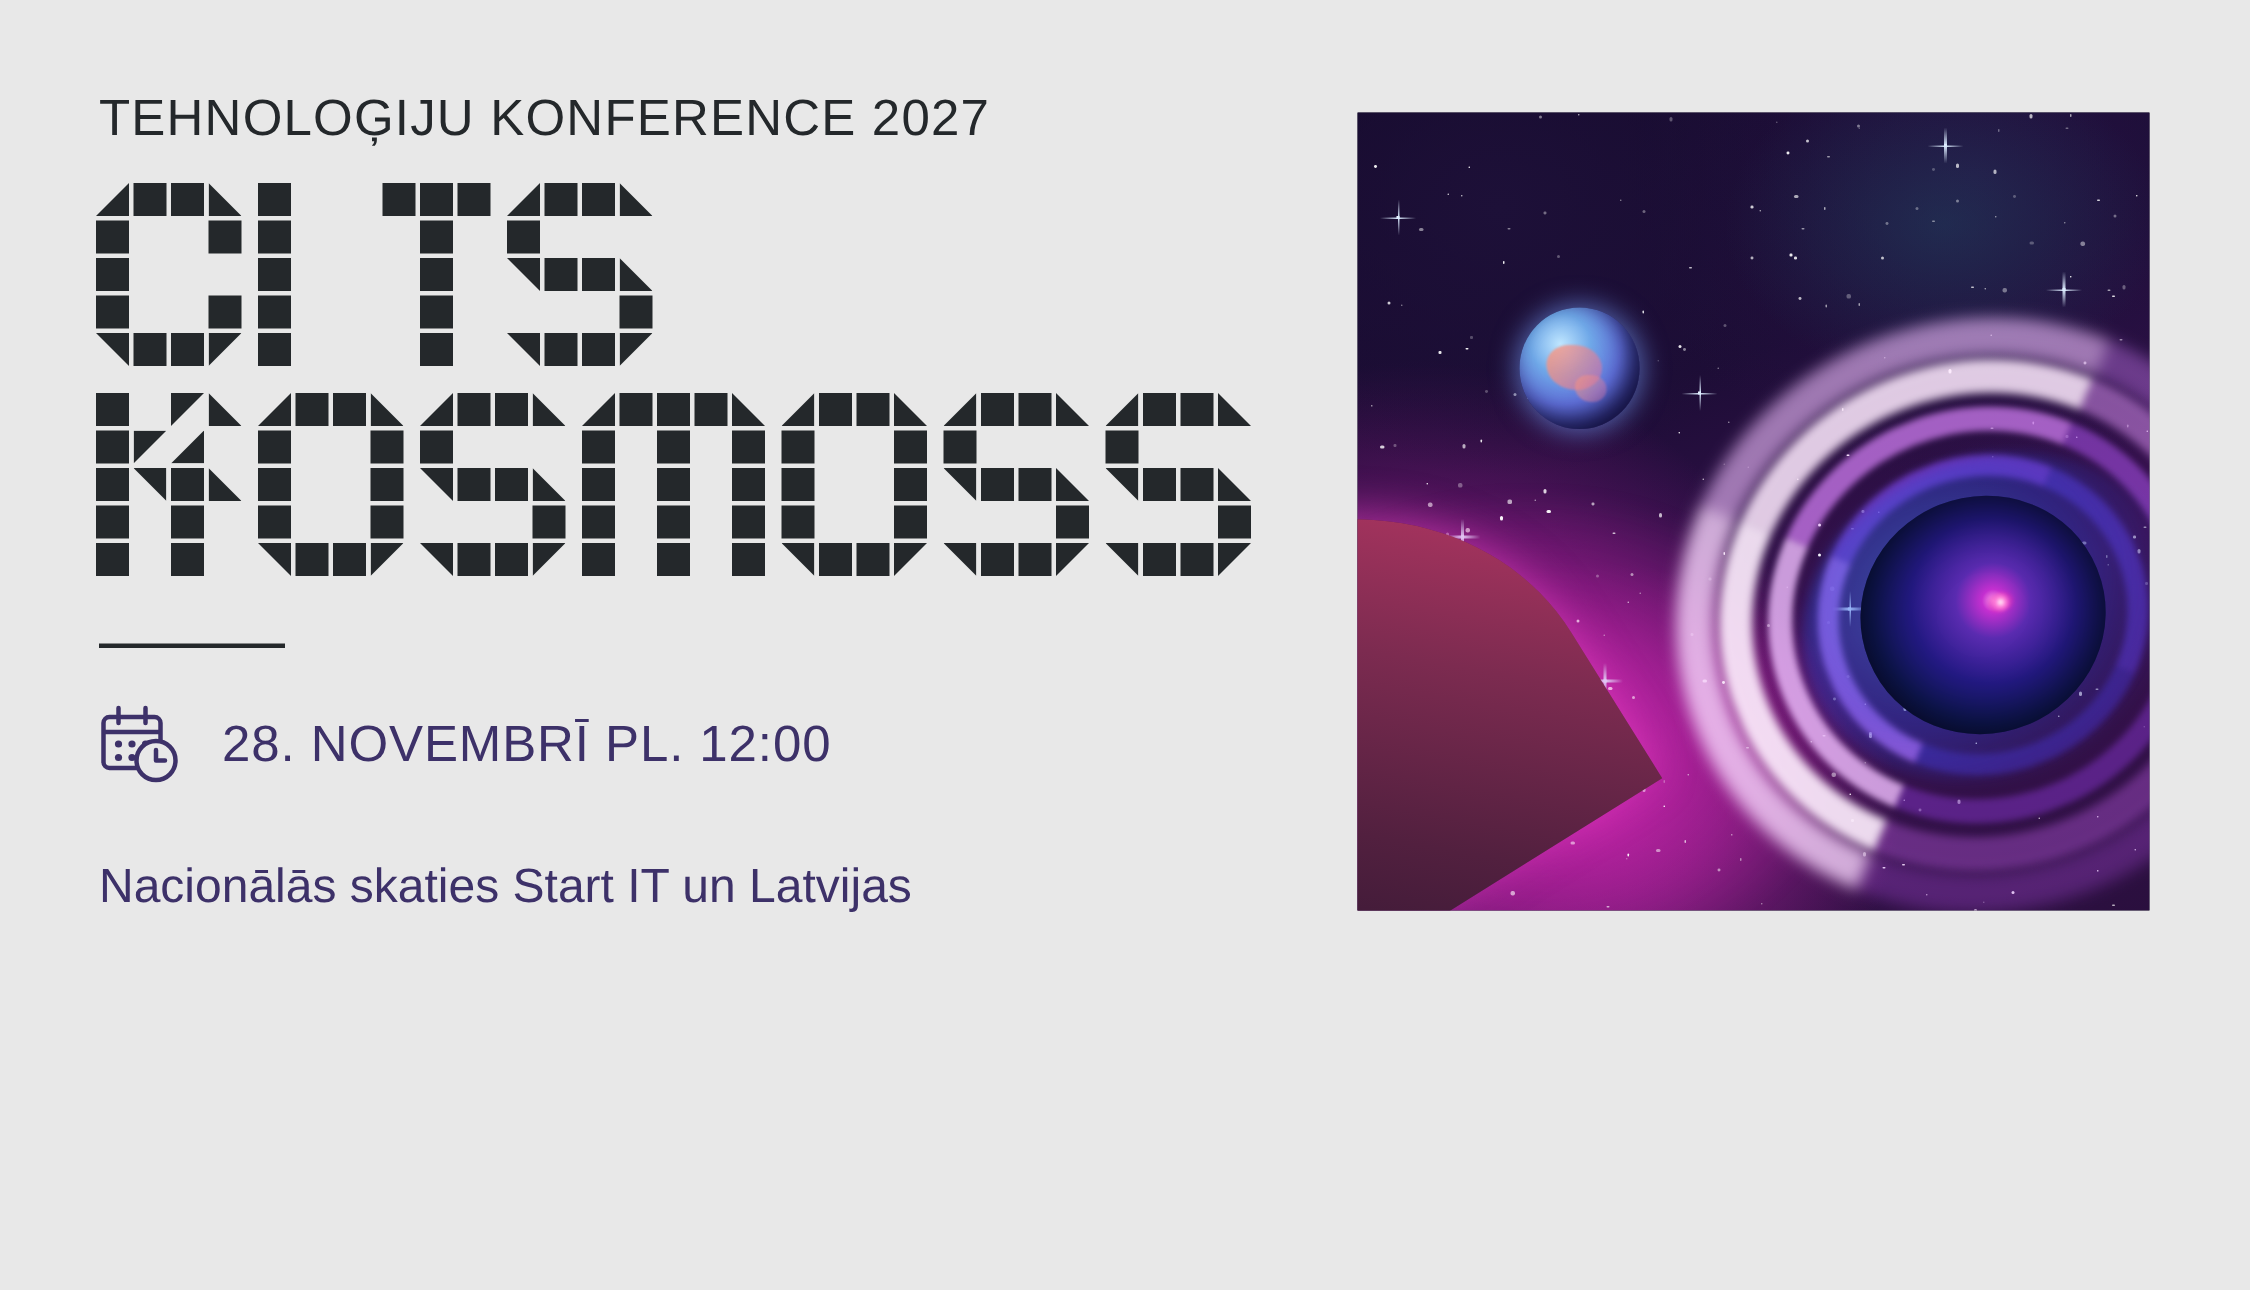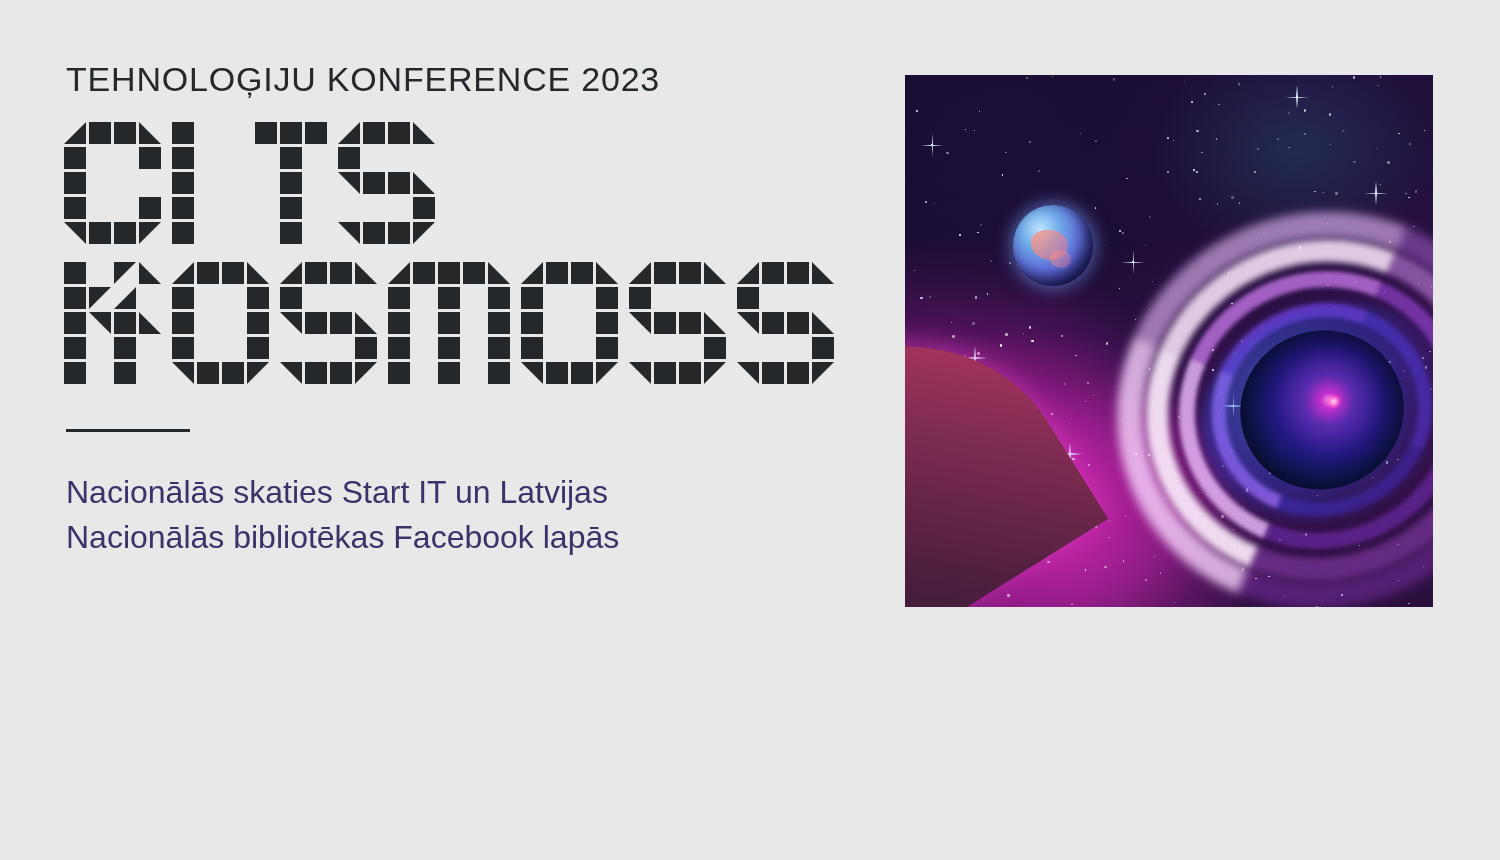--- a/index.html
+++ b/index.html
@@ -235,21 +235,21 @@
     width: 1500px; height: 170px;
   }
 </style>
 </head>
 <body>
 
 <div class="poster">
 
   <div class="left-col">
 
-    <div class="kicker">TEHNOLOĢIJU KONFERENCE 2023</div>
+    <div class="kicker">TEHNOLOĢIJU KONFERENCE 2027</div>
 
     <div class="wordmark">
 
       <div class="wm-line line1">
 
         <div class="glyph">
           <div class="cell tl"></div>
             <div class="cell on"></div>
             <div class="cell on"></div>
             <div class="cell tr"></div>
@@ -496,24 +496,39 @@
           <div class="cell bl"></div>
             <div class="cell on"></div>
             <div class="cell on"></div>
             <div class="cell br"></div>
         </div>
       </div>
     </div>
 
     <div class="rule"></div>
 
+    <div class="date-row">
+      <svg class="cal-icon" viewBox="0 0 54 52">
+        <rect x="3" y="8" width="38" height="34" rx="4" fill="none" stroke="#3d3169" stroke-width="3"></rect>
+        <line x1="3" y1="18" x2="41" y2="18" stroke="#3d3169" stroke-width="3"></line>
+        <line x1="13" y1="2" x2="13" y2="12" stroke="#3d3169" stroke-width="3" stroke-linecap="round"></line>
+        <line x1="31" y1="2" x2="31" y2="12" stroke="#3d3169" stroke-width="3" stroke-linecap="round"></line>
+        <circle cx="13" cy="26" r="2.4" fill="#3d3169"></circle>
+        <circle cx="22" cy="26" r="2.4" fill="#3d3169"></circle>
+        <circle cx="31" cy="26" r="2.4" fill="#3d3169"></circle>
+        <circle cx="13" cy="35" r="2.4" fill="#3d3169"></circle>
+        <circle cx="22" cy="35" r="2.4" fill="#3d3169"></circle>
+        <circle cx="38" cy="37" r="13" fill="#e8e8e8" stroke="#3d3169" stroke-width="3"></circle>
+        <path d="M38 30 L38 37 L44 37" fill="none" stroke="#3d3169" stroke-width="3" stroke-linecap="round" stroke-linejoin="round"></path>
+      </svg>
+      <div class="date-text">28. NOVEMBRĪ PL. 12:00</div>
+    </div>
 
     <div class="body-copy">
       <div>Nacionālās skaties Start IT un Latvijas</div>
-      <div>Nacionālās bibliotēkas Facebook lapās</div>
     </div>
   </div>
 
   <div class="cosmic-wrap">
     <div class="cosmic">
       <div class="neb-base"></div>
       <div class="neb-glow-teal"></div>
       <div class="neb-glow-pink"></div>
 
       <div class="starfield" id="starfield">

